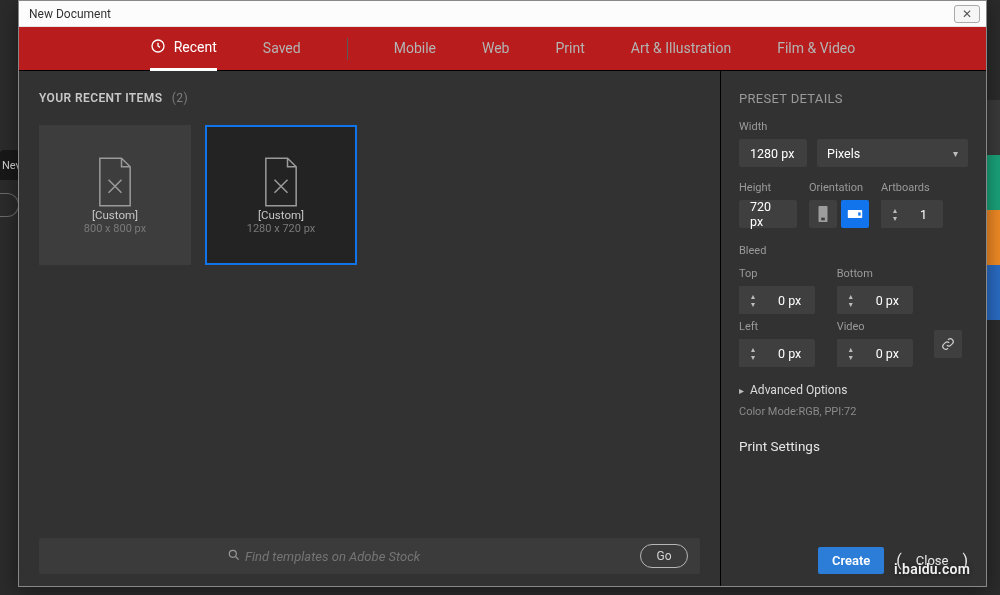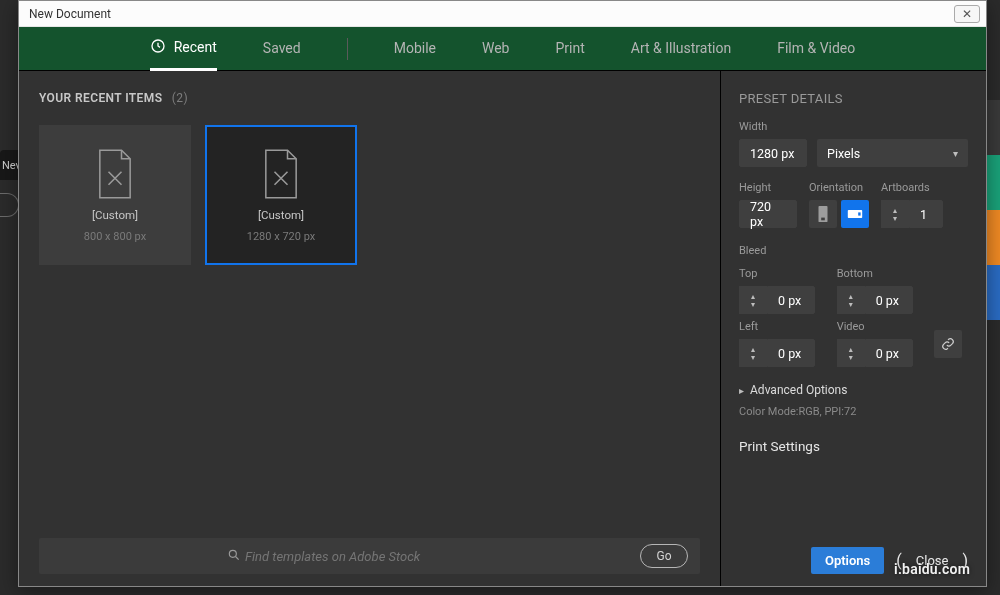--- a/index.html
+++ b/index.html
@@ -1,31 +1,31 @@
 <!DOCTYPE html>
 <html><head>
   <meta charset="utf-8">
   <style>
     * { margin: 0; padding: 0; box-sizing: border-box; font-family: -apple-system, BlinkMacSystemFont, "Segoe UI", Roboto, Arial, sans-serif; }
     body { width: 1000px; height: 595px; overflow: hidden; background: #2b2b2b; position: relative; }
     .window { position: absolute; top: 0; left: 18px; right: 13px; bottom: 8px; background: #fff; border: 1px solid #888; display: flex; flex-direction: column; box-shadow: 0 4px 20px rgba(0,0,0,0.4);}
     .titlebar { height: 26px; background: #fcfcfc; display: flex; align-items: center; padding: 0 6px 0 10px; font-size: 12px; color: #333; border-bottom: 1px solid #e6e6e6;}
     .titlebar .title { flex: 1; }
     .titlebar .winbtn { width: 26px; height: 18px; border: 1px solid #aaa; border-radius: 3px; display: flex; align-items: center; justify-content: center; font-size: 12px; color: #555; cursor: pointer; background:#f6f6f6;}
-    .content { flex:1; background: #14532d; display: flex; flex-direction: column;}
+    .content { flex:1; background: #b91c1c; display: flex; flex-direction: column;}
     .tabs { height: 44px; display: flex; align-items: center; justify-content: center; gap: 46px; border-bottom: 1px solid #000; }
     .tabs .tab { color: #b4b4b4; font-size: 14px; cursor: pointer; display: flex; align-items: center; gap: 8px; height: 44px; border-bottom: 2px solid transparent;}
     .tabs .tab.active { color: #fff; border-bottom: 3px solid #fff;}
     .tabs .divider { width:1px; height:22px; background:#5a5a5a;}
     .main { flex:1; display:flex;}
     .left { flex:1; padding: 20px 20px 12px 20px; display:flex; flex-direction:column; background:#323232;}
     .rihdr { color:#c8c8c8; font-size:12px; letter-spacing:0.4px; font-weight:600;}
     .rihdr span.count{ color:#7d7d7d; margin-left:6px; font-weight:400;}
     .thumbs { display:flex; gap:14px; margin-top:20px;}
-    .thumb { width:152px; height:140px; background:#3d3d3d; border:2px solid transparent; display:flex; flex-direction:column; align-items:center; justify-content:center; gap:8px; cursor:pointer;}
+    .thumb { width:152px; height:140px; background:#3d3d3d; border:2px solid transparent; display:flex; flex-direction:column; align-items:center; justify-content:center; cursor:pointer;}
     .thumb.selected{ background:#232323; border:2px solid #1174ec;}
     .doc-icon{ width:44px; height:52px; position:relative;}
     .doc-icon svg{ width:100%; height:100%; stroke:#9a9a9a; fill:none; stroke-width:1.4;}
     .thumb .t1{ color:#c6c6c6; font-size:11.5px;}
     .thumb .t2{ color:#7a7a7a; font-size:11px;}
     .stockbar{ margin-top:auto; height:36px; background:#3b3b3b; border-radius:2px; display:flex; align-items:center; padding:0 12px 0 150px; position:relative;}
     .stockbar .search-icon{ position:absolute; left:188px; color:#9a9a9a;}
     .stockbar input{ flex:1; background:transparent; border:none; outline:none; font-style:italic; color:#888; font-size:13px; margin-left:56px;}
     .stockbar .go{ border:1px solid #b6b6b6; color:#d4d4d4; background:transparent; border-radius:18px; width:48px; height:24px; font-size:12px; cursor:pointer;}
     .right{ width:266px; background:#323232; border-left:1px solid #000; padding:20px 18px 12px 18px; display:flex; flex-direction:column; color:#a0a0a0;}
@@ -243,21 +243,21 @@
         </div>
 
         <div class="adv">
           <span class="chev">▸</span>
           <span>Advanced Options</span>
         </div>
         <div class="cm">Color Mode:RGB, PPI:72</div>
         <div class="more">Print Settings</div>
 
         <div class="footer">
-          <button class="btn-create">Options</button>
+          <button class="btn-create">Create</button>
           <span class="paren">(</span>
           <button class="btn-close">Close</button>
           <span class="paren">)</span>
         </div>
       </div>
     </div>
   </div>
 </div>
 
 <div class="watermark">i.baidu.com</div>

